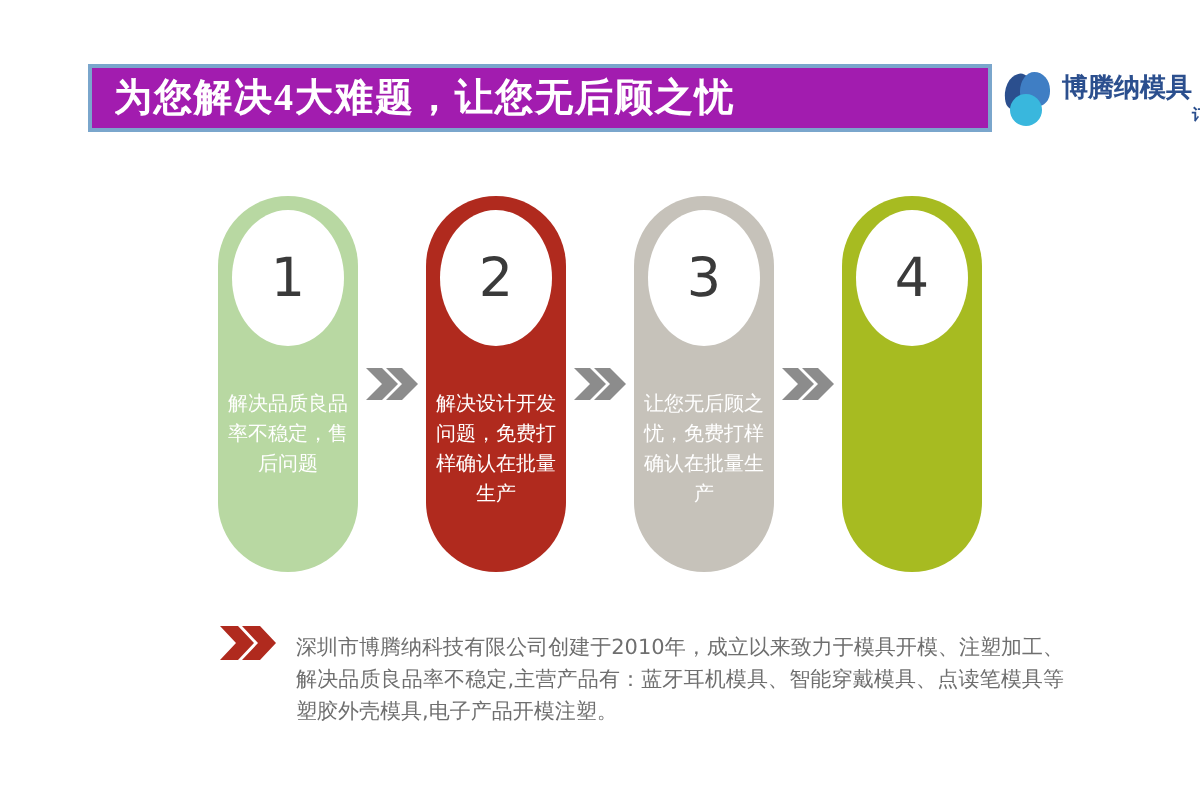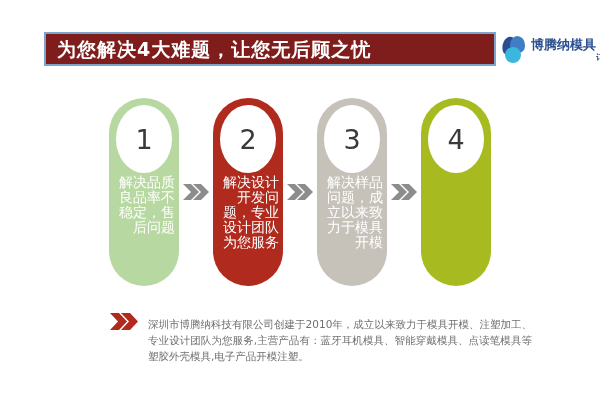--- a/index.html
+++ b/index.html
@@ -21,25 +21,26 @@
     left: 0; top: 0;
     width: 600px;
     height: 88px;
   }
   .title-bar {
     position: absolute;
     left: 44px;
     top: 32px;
     width: 452px;
     height: 34px;
-    background: #7f1d1d;
+    background: #a21caf;
     border: 2px solid #7aa6cc;
     box-sizing: border-box;
     display: flex;
     align-items: center;
+    font-family: Liberation Serif, serif;
   }
   .title-text {
     color: #ffffff;
     font-size: 19px;
     font-weight: bold;
     letter-spacing: 1px;
     padding-left: 11px;
     line-height: 1;
     white-space: nowrap;
   }
@@ -134,24 +135,24 @@
     justify-content: center;
     flex: 0 0 auto;
   }
   .step-number {
     font-size: 27px;
     color: #3a3a3a;
     font-weight: normal;
     line-height: 1;
   }
   .step-desc {
-    margin-top: 2px;
+    margin-top: 22px;
     width: 62px;
-    text-align: right;
-    font-size: 14px;
+    text-align: center;
+    font-size: 10px;
     line-height: 15px;
     color: #ffffff;
     word-break: break-all;
   }
   .arrow {
     flex: 0 0 auto;
     width: 34px;
     height: 188px;
     display: flex;
     align-items: center;
@@ -222,35 +223,35 @@
     <svg class="chev" width="26" height="16" viewBox="0 0 26 16">
       <polygon points="0,0 8,0 16,8 8,16 0,16 8,8" fill="#8c8c8c"></polygon>
       <polygon points="10,0 18,0 26,8 18,16 10,16 18,8" fill="#8c8c8c"></polygon>
     </svg>
   </div>
 
   <div class="step" style="background:#b02a1e;">
     <div class="step-number-circle">
       <span class="step-number">2</span>
     </div>
-    <div class="step-desc">解决设计开发问题，专业设计团队为您服务</div>
+    <div class="step-desc">解决设计开发问题，免费打样确认在批量生产</div>
   </div>
 
   <div class="arrow">
     <svg class="chev" width="26" height="16" viewBox="0 0 26 16">
       <polygon points="0,0 8,0 16,8 8,16 0,16 8,8" fill="#8c8c8c"></polygon>
       <polygon points="10,0 18,0 26,8 18,16 10,16 18,8" fill="#8c8c8c"></polygon>
     </svg>
   </div>
 
   <div class="step" style="background:#c6c2ba;">
     <div class="step-number-circle">
       <span class="step-number">3</span>
     </div>
-    <div class="step-desc">解决样品问题，成立以来致力于模具开模</div>
+    <div class="step-desc">让您无后顾之忧，免费打样确认在批量生产</div>
   </div>
 
   <div class="arrow">
     <svg class="chev" width="26" height="16" viewBox="0 0 26 16">
       <polygon points="0,0 8,0 16,8 8,16 0,16 8,8" fill="#8c8c8c"></polygon>
       <polygon points="10,0 18,0 26,8 18,16 10,16 18,8" fill="#8c8c8c"></polygon>
     </svg>
   </div>
 
   <div class="step" style="background:#a7bb21;">
@@ -261,14 +262,14 @@
 
 </div>
 
 <div class="note">
   <span class="note-icon">
     <svg width="28" height="17" viewBox="0 0 28 17">
       <polygon points="0,0 9,0 17,8.5 9,17 0,17 8,8.5" fill="#b02a1e"></polygon>
       <polygon points="11,0 20,0 28,8.5 20,17 11,17 19,8.5" fill="#b02a1e"></polygon>
     </svg>
   </span>
-  <p class="note-text">深圳市博腾纳科技有限公司创建于2010年，成立以来致力于模具开模、注塑加工、专业设计团队为您服务,主营产品有：蓝牙耳机模具、智能穿戴模具、点读笔模具等塑胶外壳模具,电子产品开模注塑。</p>
+  <p class="note-text">深圳市博腾纳科技有限公司创建于2010年，成立以来致力于模具开模、注塑加工、解决品质良品率不稳定,主营产品有：蓝牙耳机模具、智能穿戴模具、点读笔模具等塑胶外壳模具,电子产品开模注塑。</p>
 </div>
 
 </body></html>

